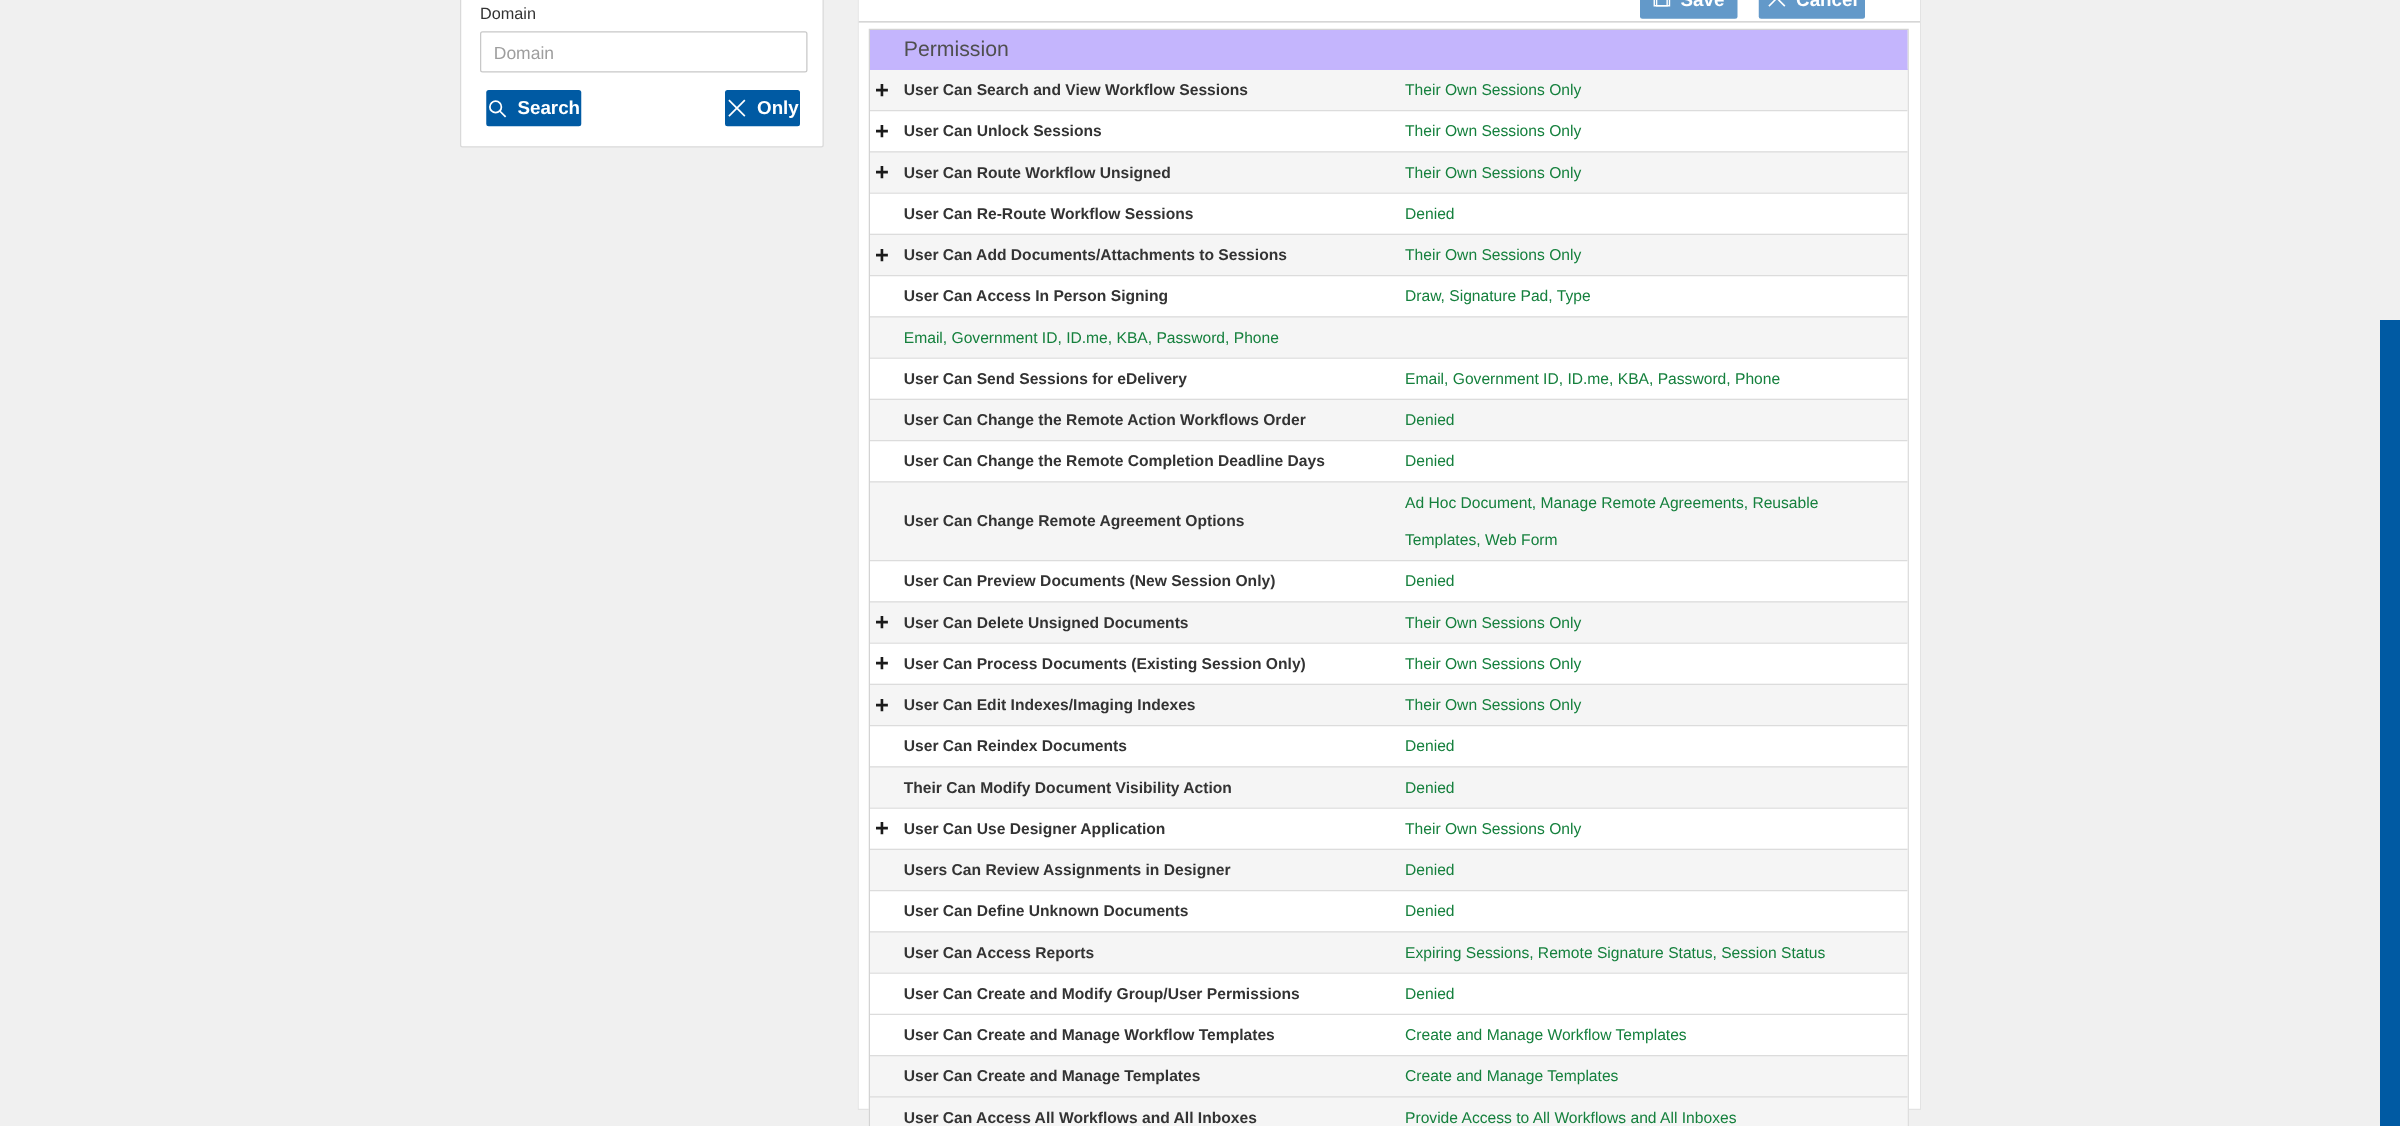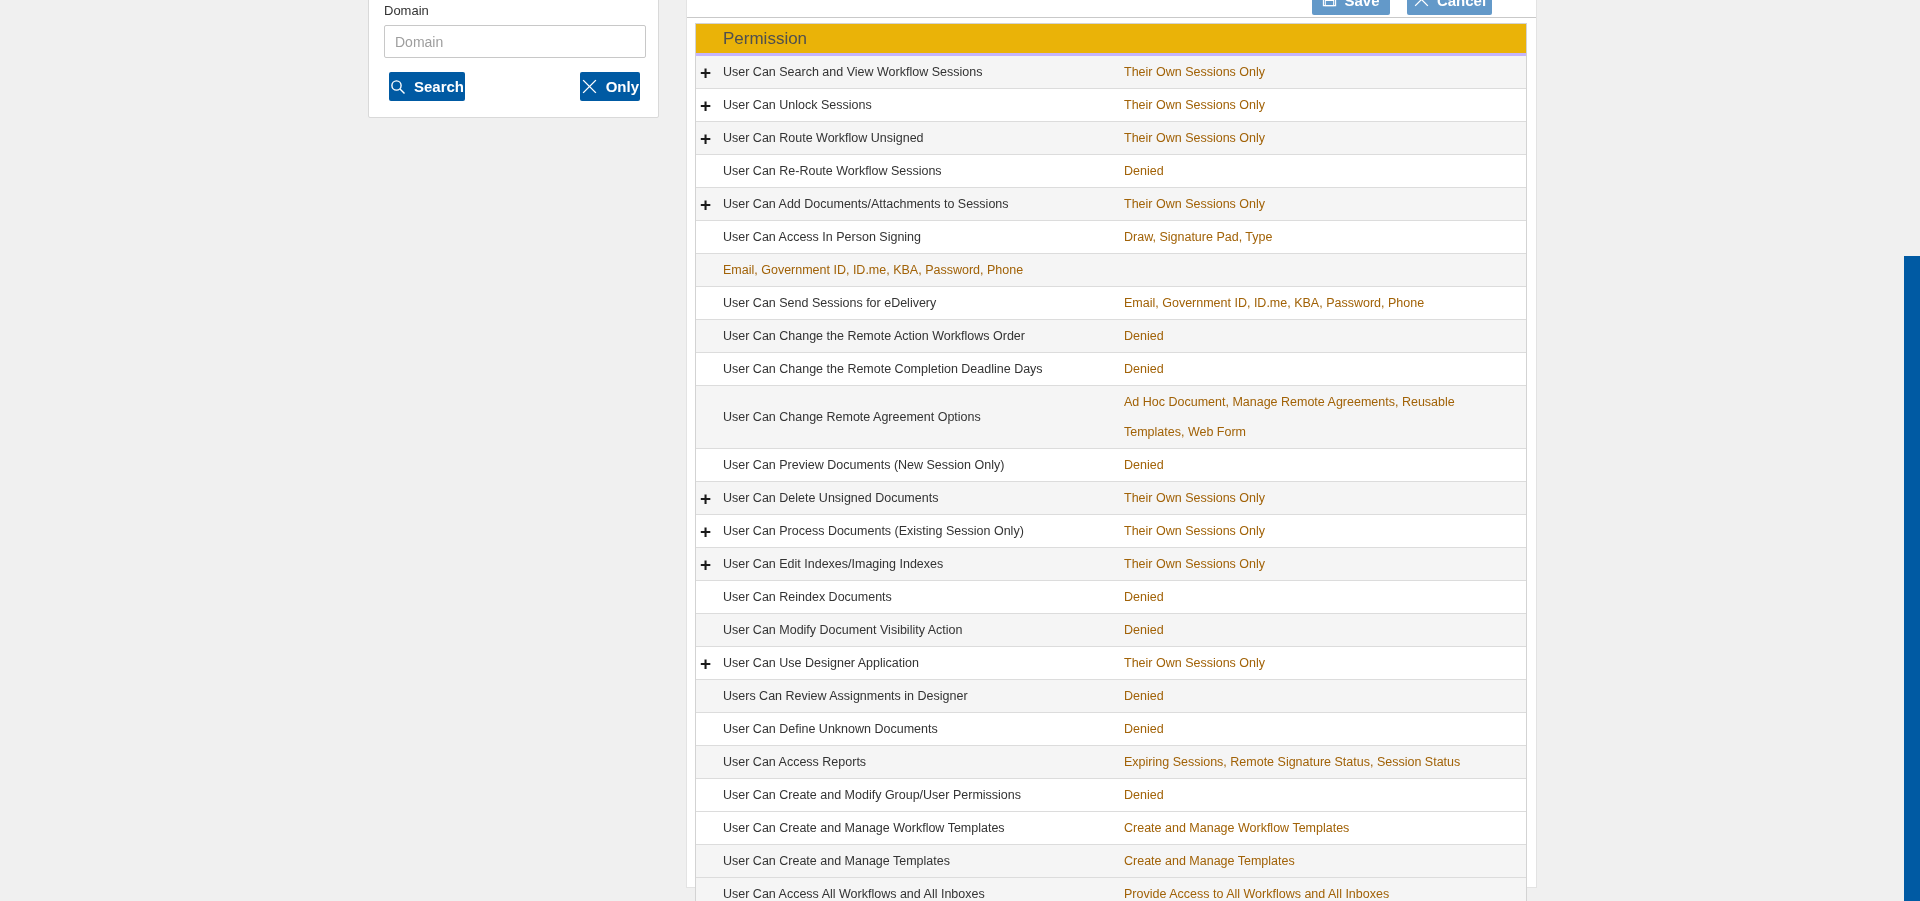--- a/index.html
+++ b/index.html
@@ -29,35 +29,35 @@
     justify-content:center; gap:7px; height:29px; background:#6399c9; color:#fff; border:none;
     border-radius:2px; font-size:15px; font-weight:700;
     font-family:"Liberation Sans", sans-serif; cursor:pointer; }
   .btn-save { left:1312px; width:78px; }
   .btn-cancel { left:1407px; width:85px; }
 
   
   .perm-table { position:absolute; left:8px; top:52px; width:832px;
     border:1px solid #d3d3d3; background:#fff; }
   .t-header { display:flex; height:32px; align-items:center;
-    border-bottom:3px solid #c4b5fd; background:#eab308; }
+    border-bottom:1px solid #c4b5fd; background:#c4b5fd; }
   .t-header .h-perm { width:428px; padding-left:27px; font-size:17px; color:#4f4f4f; }
   .t-header .h-access { flex:1; font-size:17px; color:#4f4f4f; }
 
   .t-row { display:flex; min-height:32px; border-top:1px solid #dcdcdc; }
   .t-row:first-of-type { border-top:none; }
   .t-row.odd  { background:#f5f5f5; }
   .t-row.even { background:#ffffff; }
   .cell-icon { width:27px; padding-left:4px; display:flex; align-items:center;
     color:#1a1a1a; font-size:19px; font-weight:700; line-height:1; }
   .cell-icon span { cursor:pointer; }
   .cell-perm { width:401px; display:flex; align-items:center;
-    font-size:12.5px; color:#333; line-height:30px; }
+    font-size:12.5px; color:#333; line-height:30px;font-weight:bold; }
   .cell-access { flex:1; max-width:380px; display:flex; align-items:center;
-    font-size:12.5px; color:#a16207; line-height:30px; padding:1px 0; }
+    font-size:12.5px; color:#15803d; line-height:30px; padding:1px 0; }
 
   
   .edge-scroll-thumb { position:absolute; left:1904px; top:256px; width:16px; height:645px;
     background:#005aa3; }
 </style>
 </head>
 <body>
 
 <div class="filter-card">
   <div class="filter-inner">
@@ -218,21 +218,21 @@
       <span style="visibility: hidden;">+</span>
     </div>
     <div class="cell-perm">User Can Reindex Documents</div>
     <div class="cell-access">Denied</div>
   </div>
 
   <div class="t-row odd">
     <div class="cell-icon">
       <span style="visibility: hidden;">+</span>
     </div>
-    <div class="cell-perm">User Can Modify Document Visibility Action</div>
+    <div class="cell-perm">Their Can Modify Document Visibility Action</div>
     <div class="cell-access">Denied</div>
   </div>
 
   <div class="t-row even">
     <div class="cell-icon">
       <span>+</span>
     </div>
     <div class="cell-perm">User Can Use Designer Application</div>
     <div class="cell-access">Their Own Sessions Only</div>
   </div>

